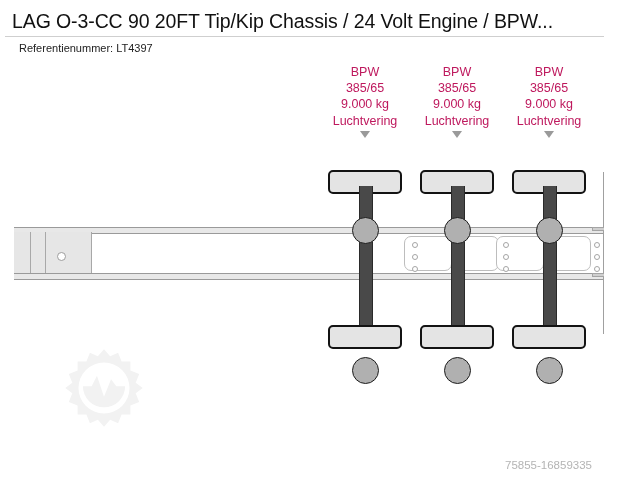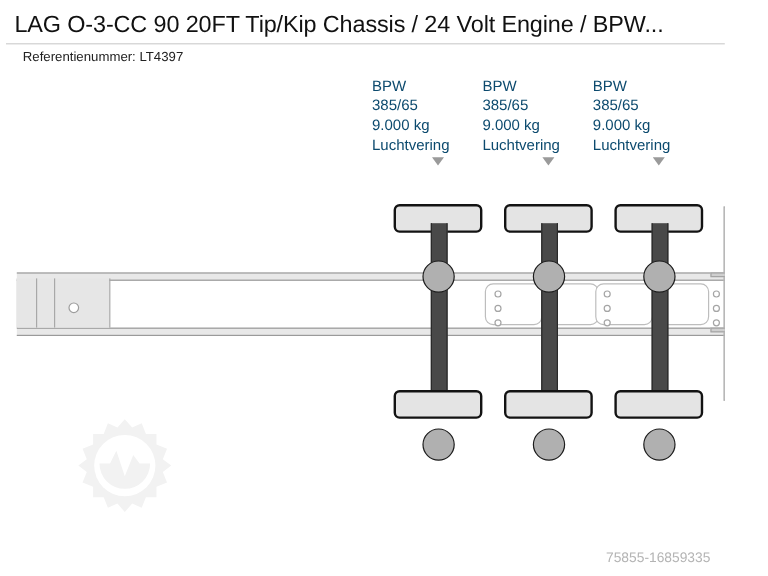--- a/index.html
+++ b/index.html
@@ -56,23 +56,24 @@
     line-height: 14px;
     color: #222222;
     white-space: nowrap;
   }
 
   
   .axle-label {
     position: absolute;
     top: 64px;
     width: 110px;
+    text-align: center;
     font-size: 12.5px;
     line-height: 16.2px;
-    color: #0c4a6e;
+    color: #be185d;
   }
   .axle-label .ln { display: block; white-space: nowrap; }
   .axle-marker {
     display: block;
     margin: 2px auto 0 auto;
     width: 0; height: 0;
     border-left: 5.5px solid transparent;
     border-right: 5.5px solid transparent;
     border-top: 7px solid #9a9a9a;
   }

